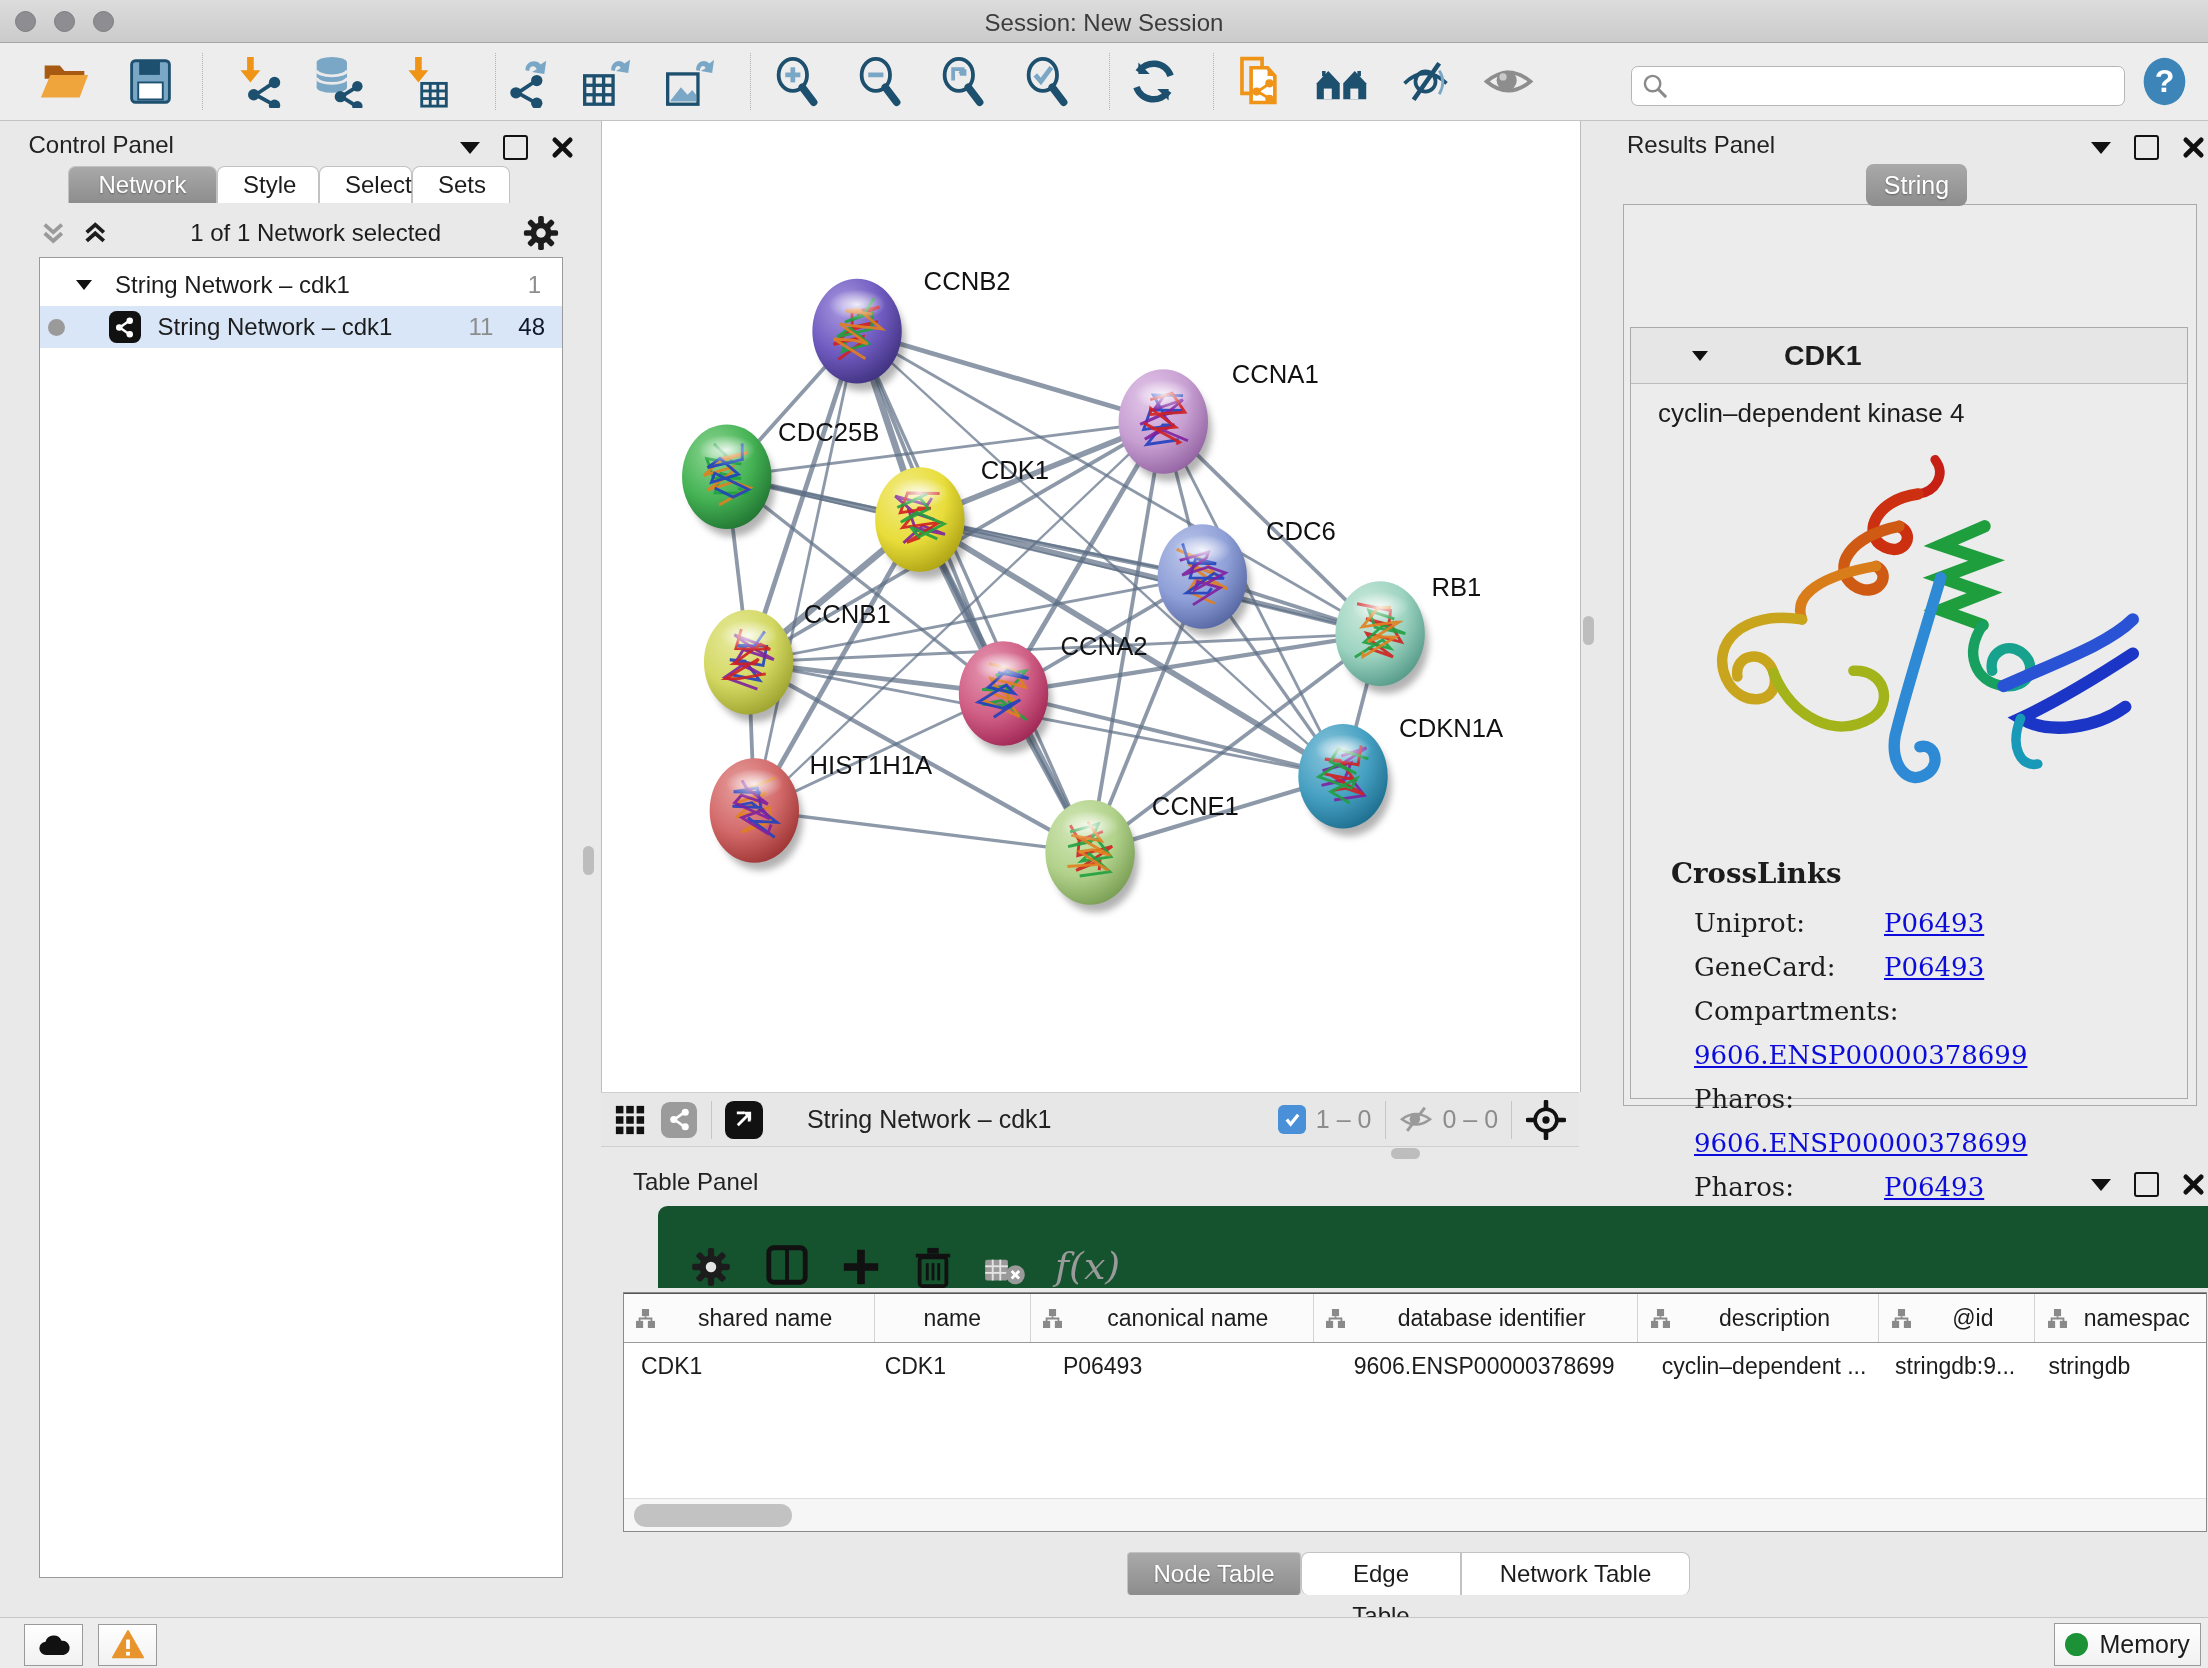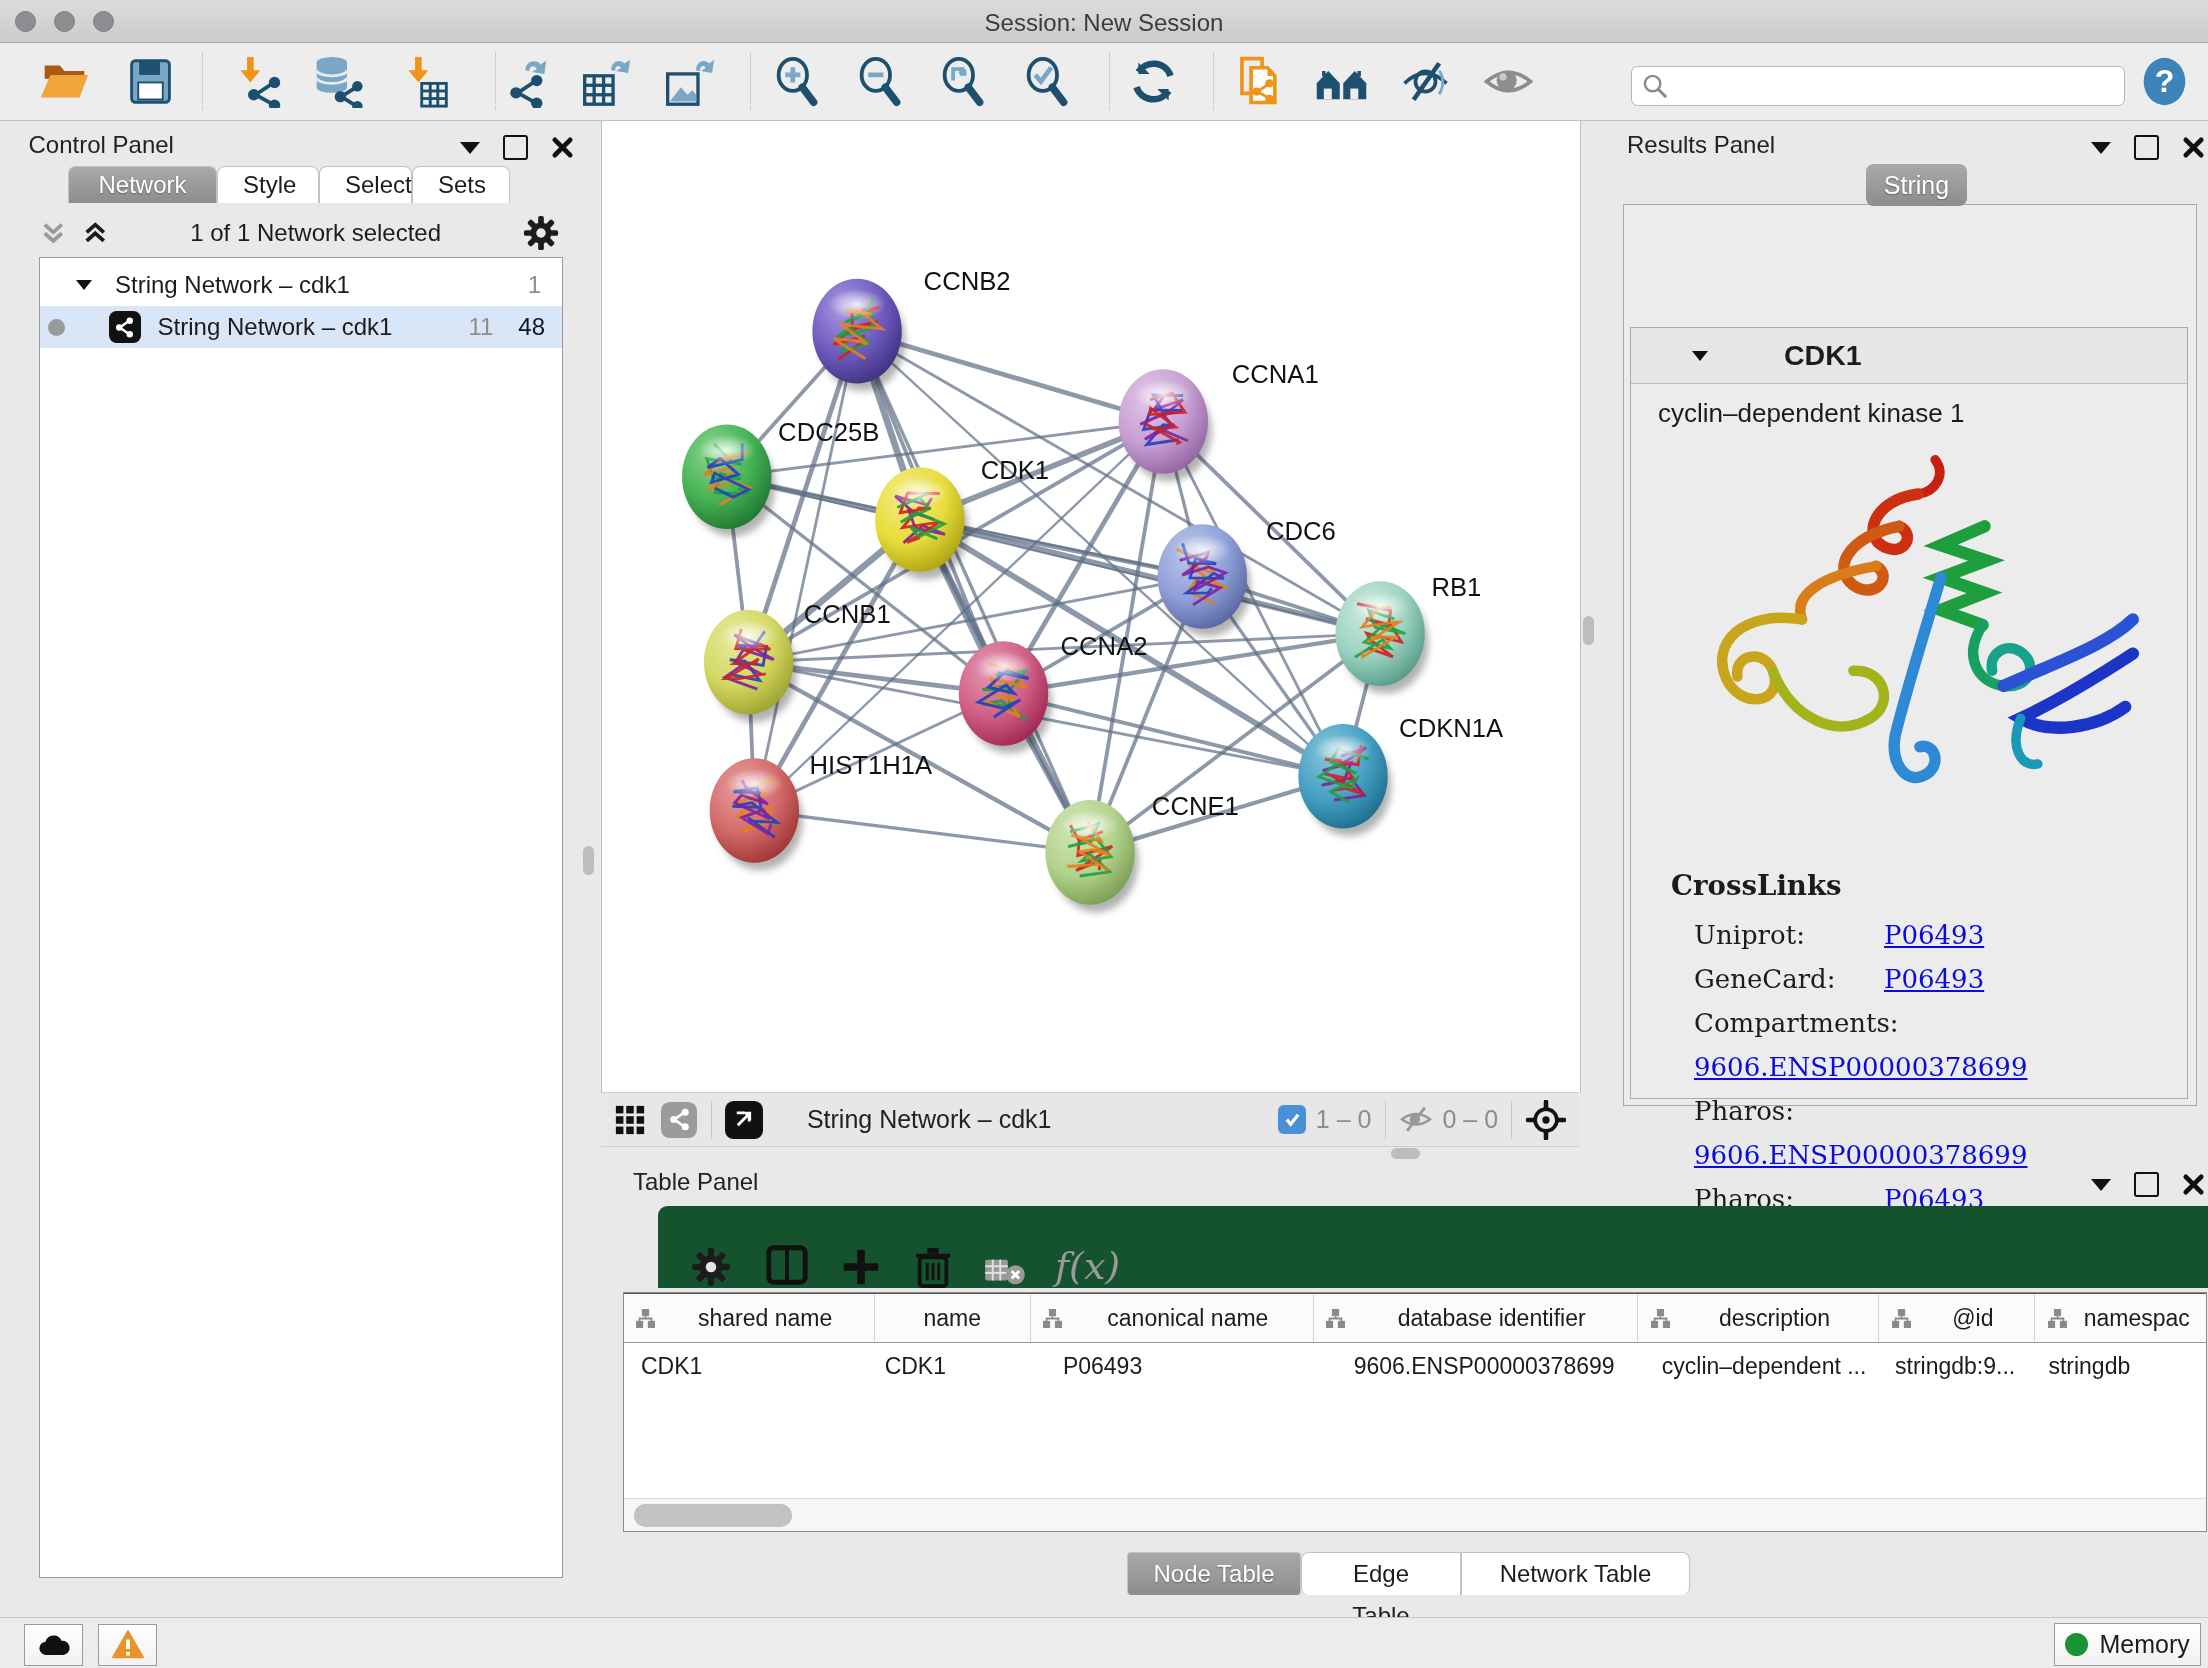--- a/index.html
+++ b/index.html
@@ -42,21 +42,21 @@
       align-items:center;justify-content:center;}
   .canvas{position:absolute;background:#fff;border-left:1px solid #bdbdbd;border-right:1px solid #bdbdbd;}
   .cbar{position:absolute;background:#e7e7e7;border-top:1px solid #cfcfcf;border-bottom:1px solid #cfcfcf;
       display:flex;align-items:center;font-size:25px;color:#222;}
   .vsep{width:1px;height:38px;background:#c6c6c6;margin:0 13.3px;}
   .graybtn{border:1.9px solid #9a9a9a;background:linear-gradient(#ffffff,#f1f1f1);
       display:flex;align-items:center;justify-content:center;}
   .rbox{position:absolute;border:1.9px solid #aaa;background:#efefef;}
   .btn{background:linear-gradient(#ffffff,#f4f4f4);border:1px solid #bdbdbd;border-radius:7.6px;
       font-size:25px;text-align:center;box-shadow:0 1px 1.9px rgba(0,0,0,.12);}
-  .serif{font-family:"DejaVu Serif","Liberation Serif",serif;margin-top:12px;}
+  .serif{font-family:"DejaVu Serif","Liberation Serif",serif;}
   a.xlink{color:#0b0bdb;text-decoration:underline;}
   
   .tpbox{position:absolute;background:#fff;border:1.9px solid #8a8a8a;}
   .thead{display:flex;background:#fbfbfb;border-top:1.9px solid #555;border-bottom:1px solid #9a9a9a;
       height:48px;align-items:center;font-size:23px;}
   .th{display:flex;align-items:center;height:100%;border-right:1px solid #d4d4d4;}
   .th .lbl{flex:1;text-align:center;white-space:nowrap;overflow:hidden;}
   .trowd{display:flex;height:46px;align-items:center;font-size:23px;}
   .td{padding-left:17px;white-space:nowrap;overflow:hidden;height:100%;display:flex;align-items:center;}
   .hscroll{position:absolute;height:32px;background:#f6f6f6;border-top:1px solid #ddd;}
@@ -682,21 +682,21 @@
   </div>
   <div class="rbox" style="left:1623px;top:204px;width:572px;height:900px;background:#ececec"></div>
   <div class="abs" style="left:1866px;top:164px;width:101px;height:42px;line-height:42px;text-align:center;
        background:linear-gradient(#a9a9a9,#8d8d8d);color:#fff;border-radius:7.6px;font-size:25px;
        text-shadow:0 1px 1.9px rgba(0,0,0,.35)">String</div>
   <div class="rbox" style="left:1630px;top:327px;width:556px;height:770px;background:#ececec">
     <div class="abs" style="left:0;top:0;width:100%;height:55px;background:#e6e6e6;border-bottom:1px solid #bbb;display:flex;align-items:center">
       <span class="tri-down-sm" style="margin-left:61px"></span>
       <span style="margin-left:76px;font-size:28.5px;font-weight:bold">CDK1</span>
     </div>
-    <div class="abs" style="left:27px;top:70px;font-size:26px">cyclin–dependent kinase 1</div>
+    <div class="abs" style="left:27px;top:70px;font-size:26px">cyclin–dependent kinase 4</div>
     <svg class="abs" style="left:19px;top:105px" width="518" height="409" viewBox="0 0 545 430">
       <g fill="none" stroke-linecap="round">
         <path d="M300 28 C312 44 300 62 282 64" stroke="#c62015" stroke-width="10"></path>
         <path d="M282 64 C236 70 222 108 247 120 C268 130 280 106 262 98" stroke="#cc3010" stroke-width="12"></path>
         <path d="M262 98 C210 108 190 142 214 160 C238 176 256 150 238 140" stroke="#cf5a14" stroke-width="12"></path>
         <path d="M238 140 C180 150 150 170 160 196" stroke="#d97d1a" stroke-width="11"></path>
         <path d="M160 196 C96 186 64 222 80 258 C96 292 140 284 130 252 C122 226 88 232 92 256" stroke="#c9a51e" stroke-width="11"></path>
         <path d="M130 252 C150 300 196 322 232 300 C258 284 246 248 214 250" stroke="#a3b31a" stroke-width="11"></path>
         <path d="M352 98 L306 118 L354 134 L306 152 L352 168 L306 186 L350 202" stroke="#1f9e3e" stroke-width="13"></path>
         <path d="M350 202 C330 232 342 262 372 266" stroke="#17a060" stroke-width="11"></path>

